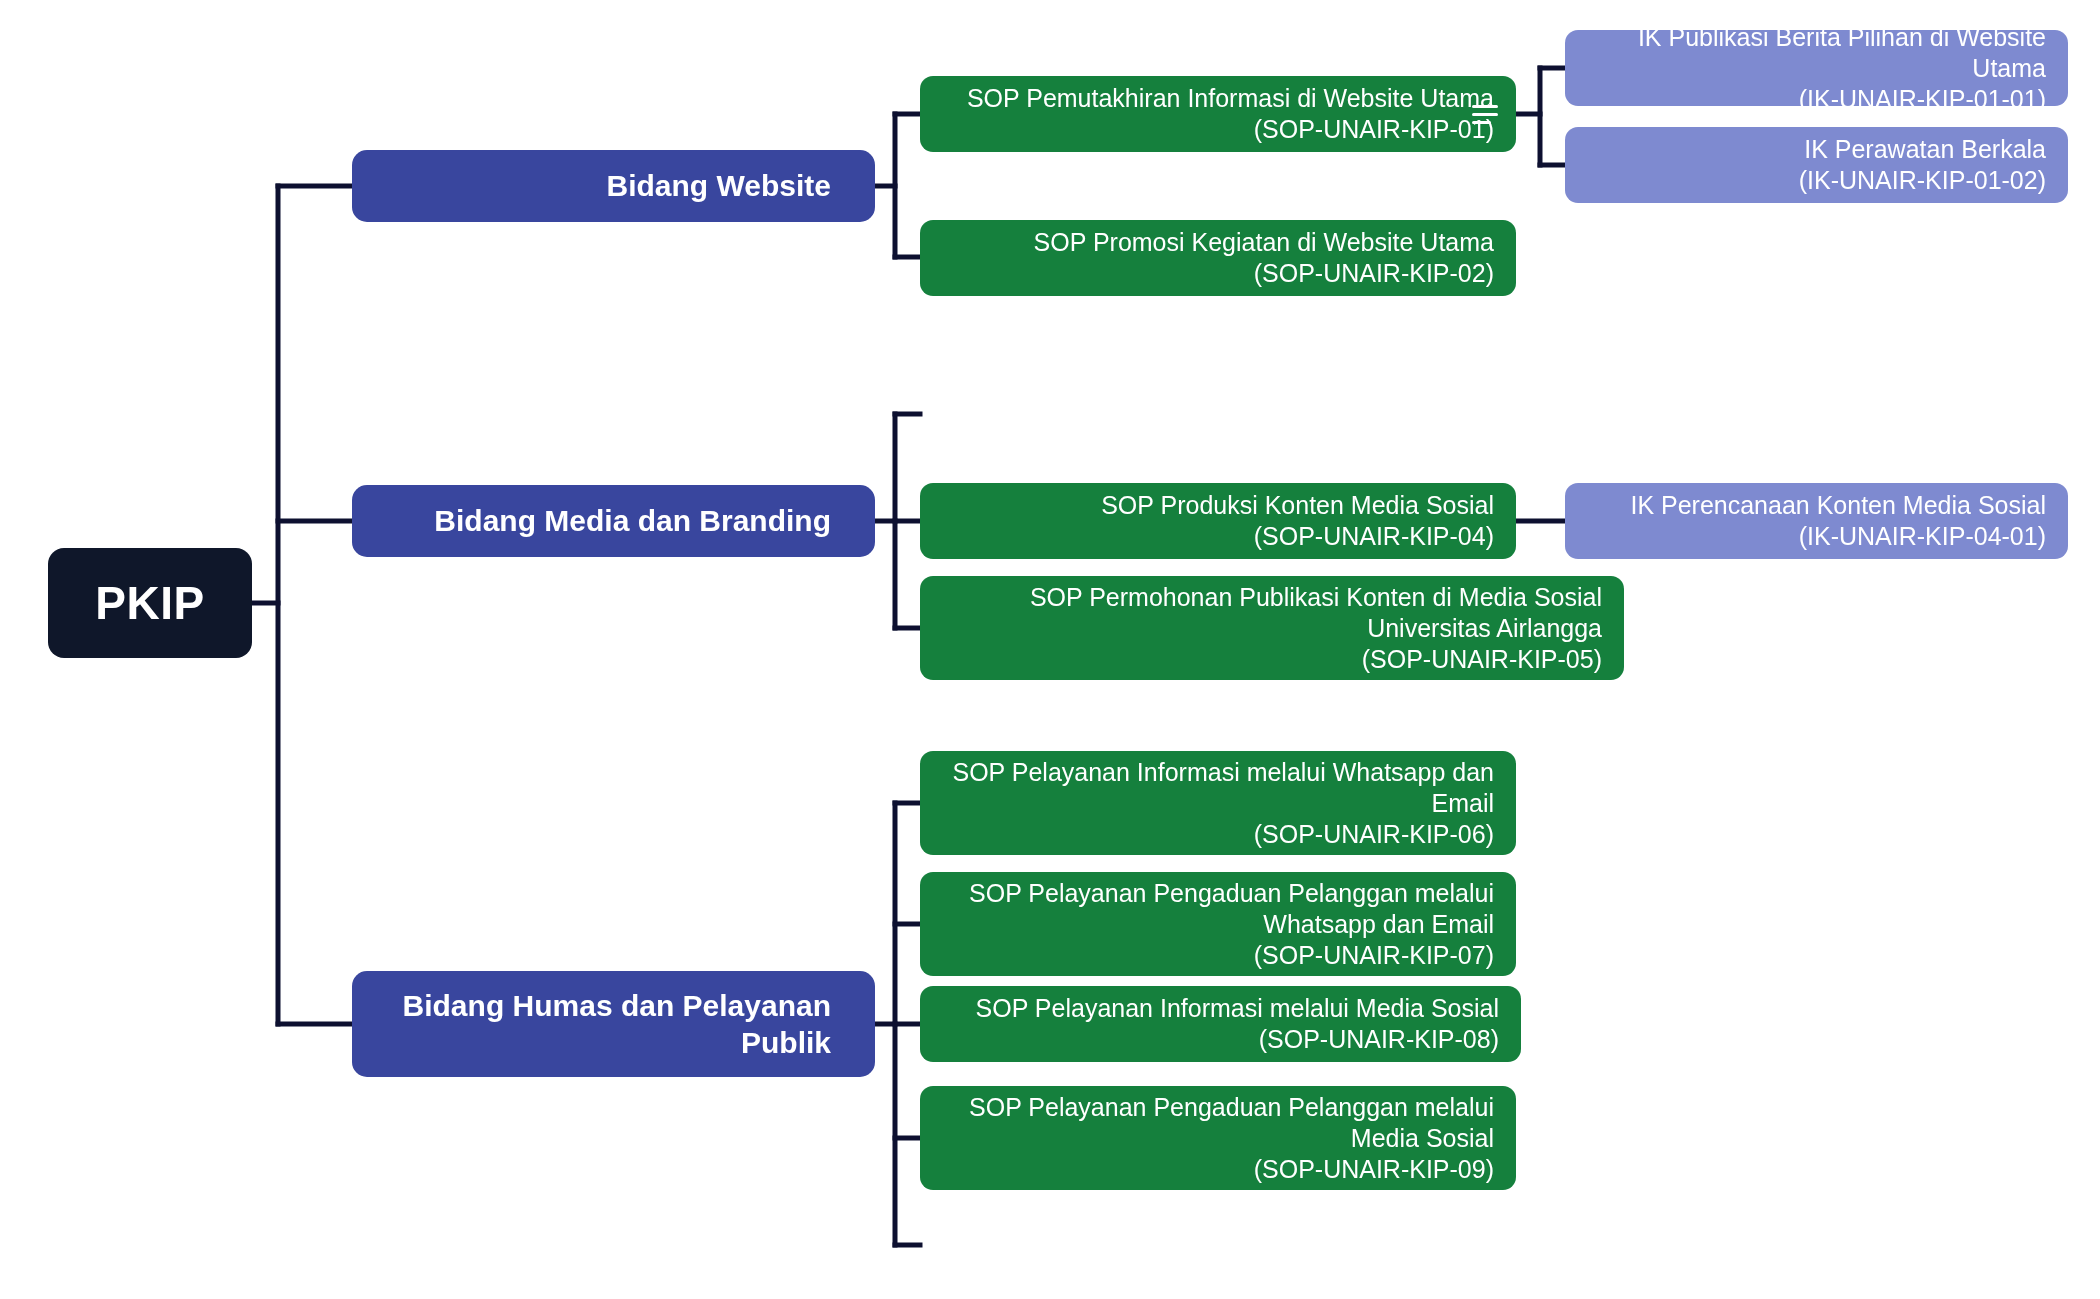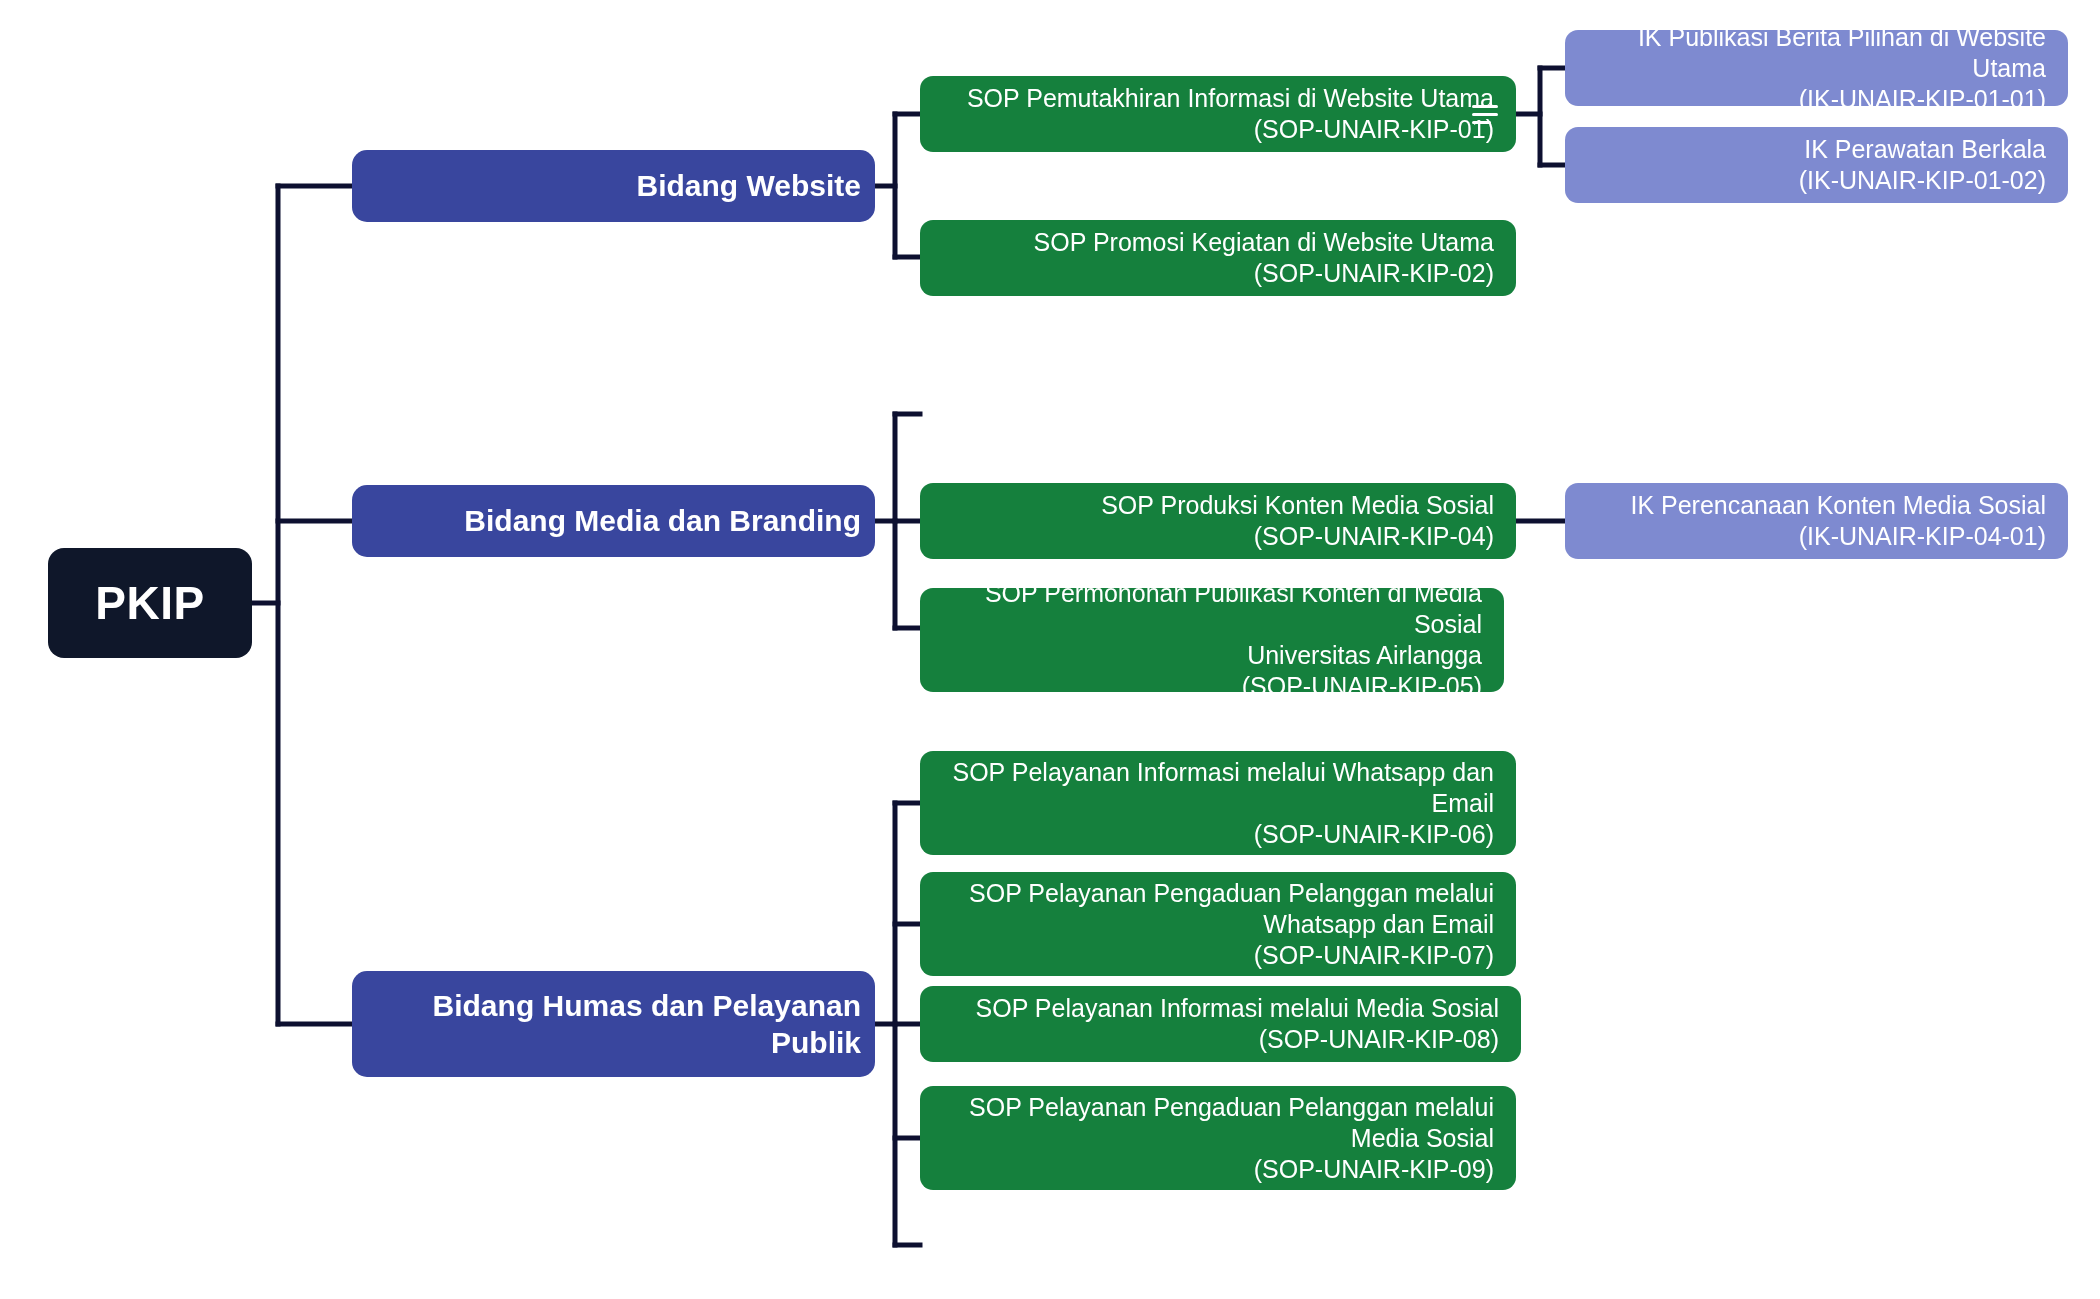--- a/index.html
+++ b/index.html
@@ -53,21 +53,21 @@
     font-size: 46px;
     font-weight: 700;
     letter-spacing: 0.5px;
     line-height: 1.1;
     text-align: center;
   }
   
   .node.bidang {
     background: #39469e;
     border-radius: 15px;
-    padding: 0 14px;
+    padding: 0 44px;
   }
   .node.bidang .txt {
     font-size: 30px;
     font-weight: 700;
     line-height: 1.25;
   }
   
   .node.sop {
     background: #15803d;
     border-radius: 13px;
@@ -198,21 +198,21 @@
     <span class="txt">IK Perawatan Berkala
 (IK-UNAIR-KIP-01-02)</span>
   </div>
 
 
   <div class="node sop" style="left:920px; top:483px; width:596px; height:76px;">
     <span class="txt">SOP Produksi Konten Media Sosial
 (SOP-UNAIR-KIP-04)</span>
   </div>
 
-  <div class="node sop" style="left:920px; top:576px; width:584px; height:104px;margin-top:12px;">
+  <div class="node sop" style="left:920px; top:576px; width:704px; height:104px;">
     <span class="txt">SOP Permohonan Publikasi Konten di Media Sosial
 Universitas Airlangga
 (SOP-UNAIR-KIP-05)</span>
   </div>
 
   <div class="node ik" style="left:1565px; top:483px; width:503px; height:76px;">
     <span class="txt">IK Perencanaan Konten Media Sosial
 (IK-UNAIR-KIP-04-01)</span>
   </div>
 

